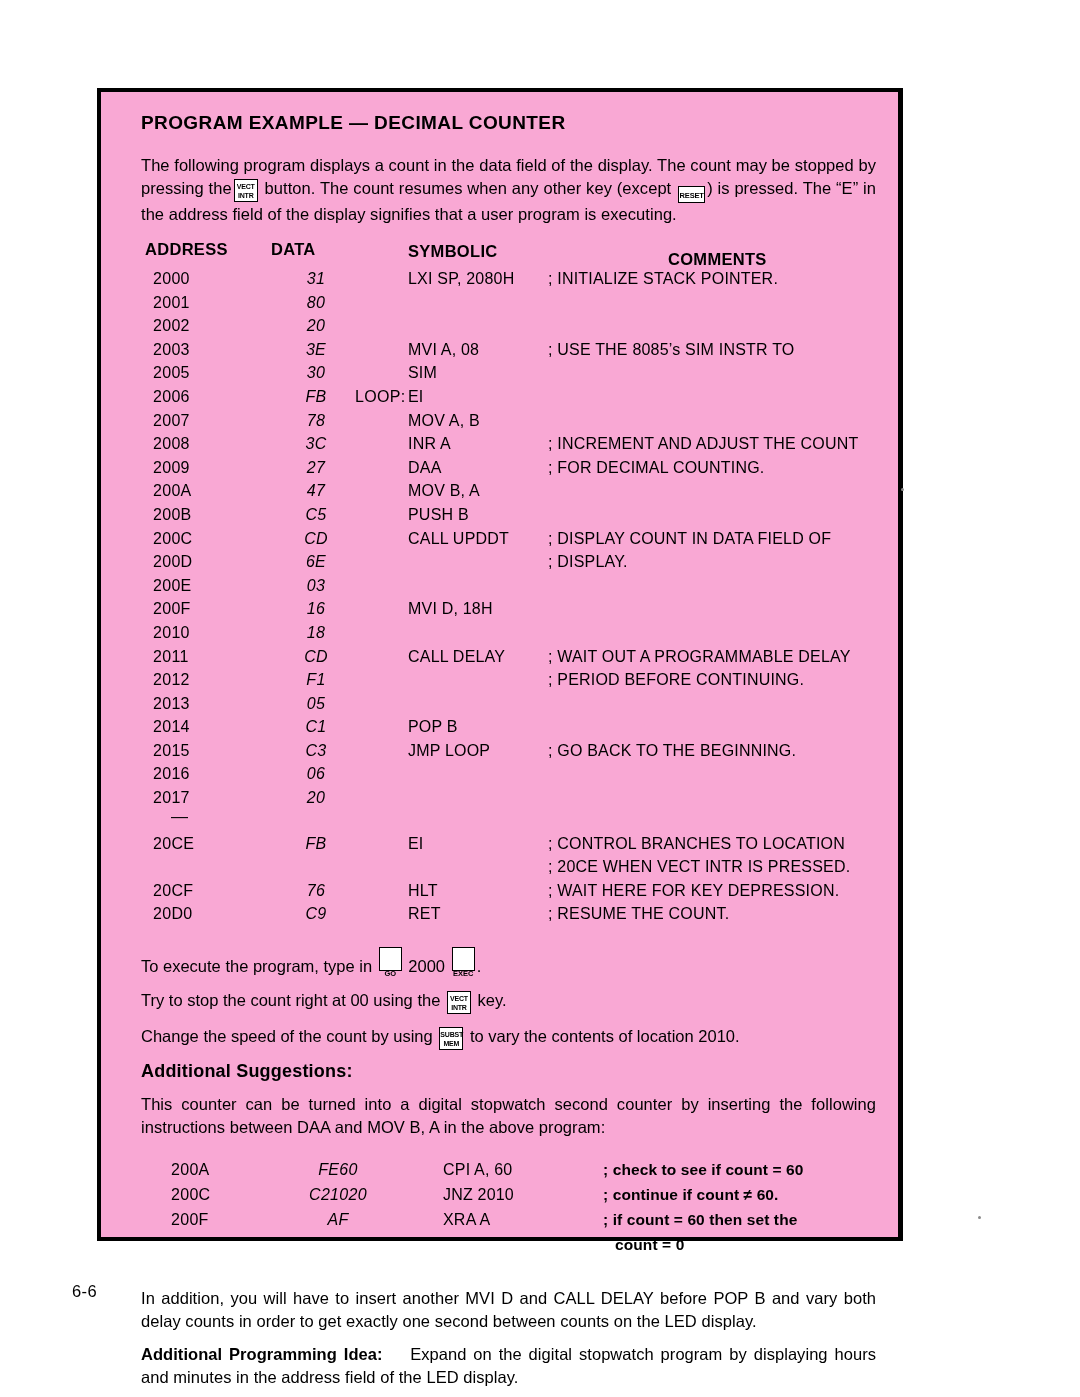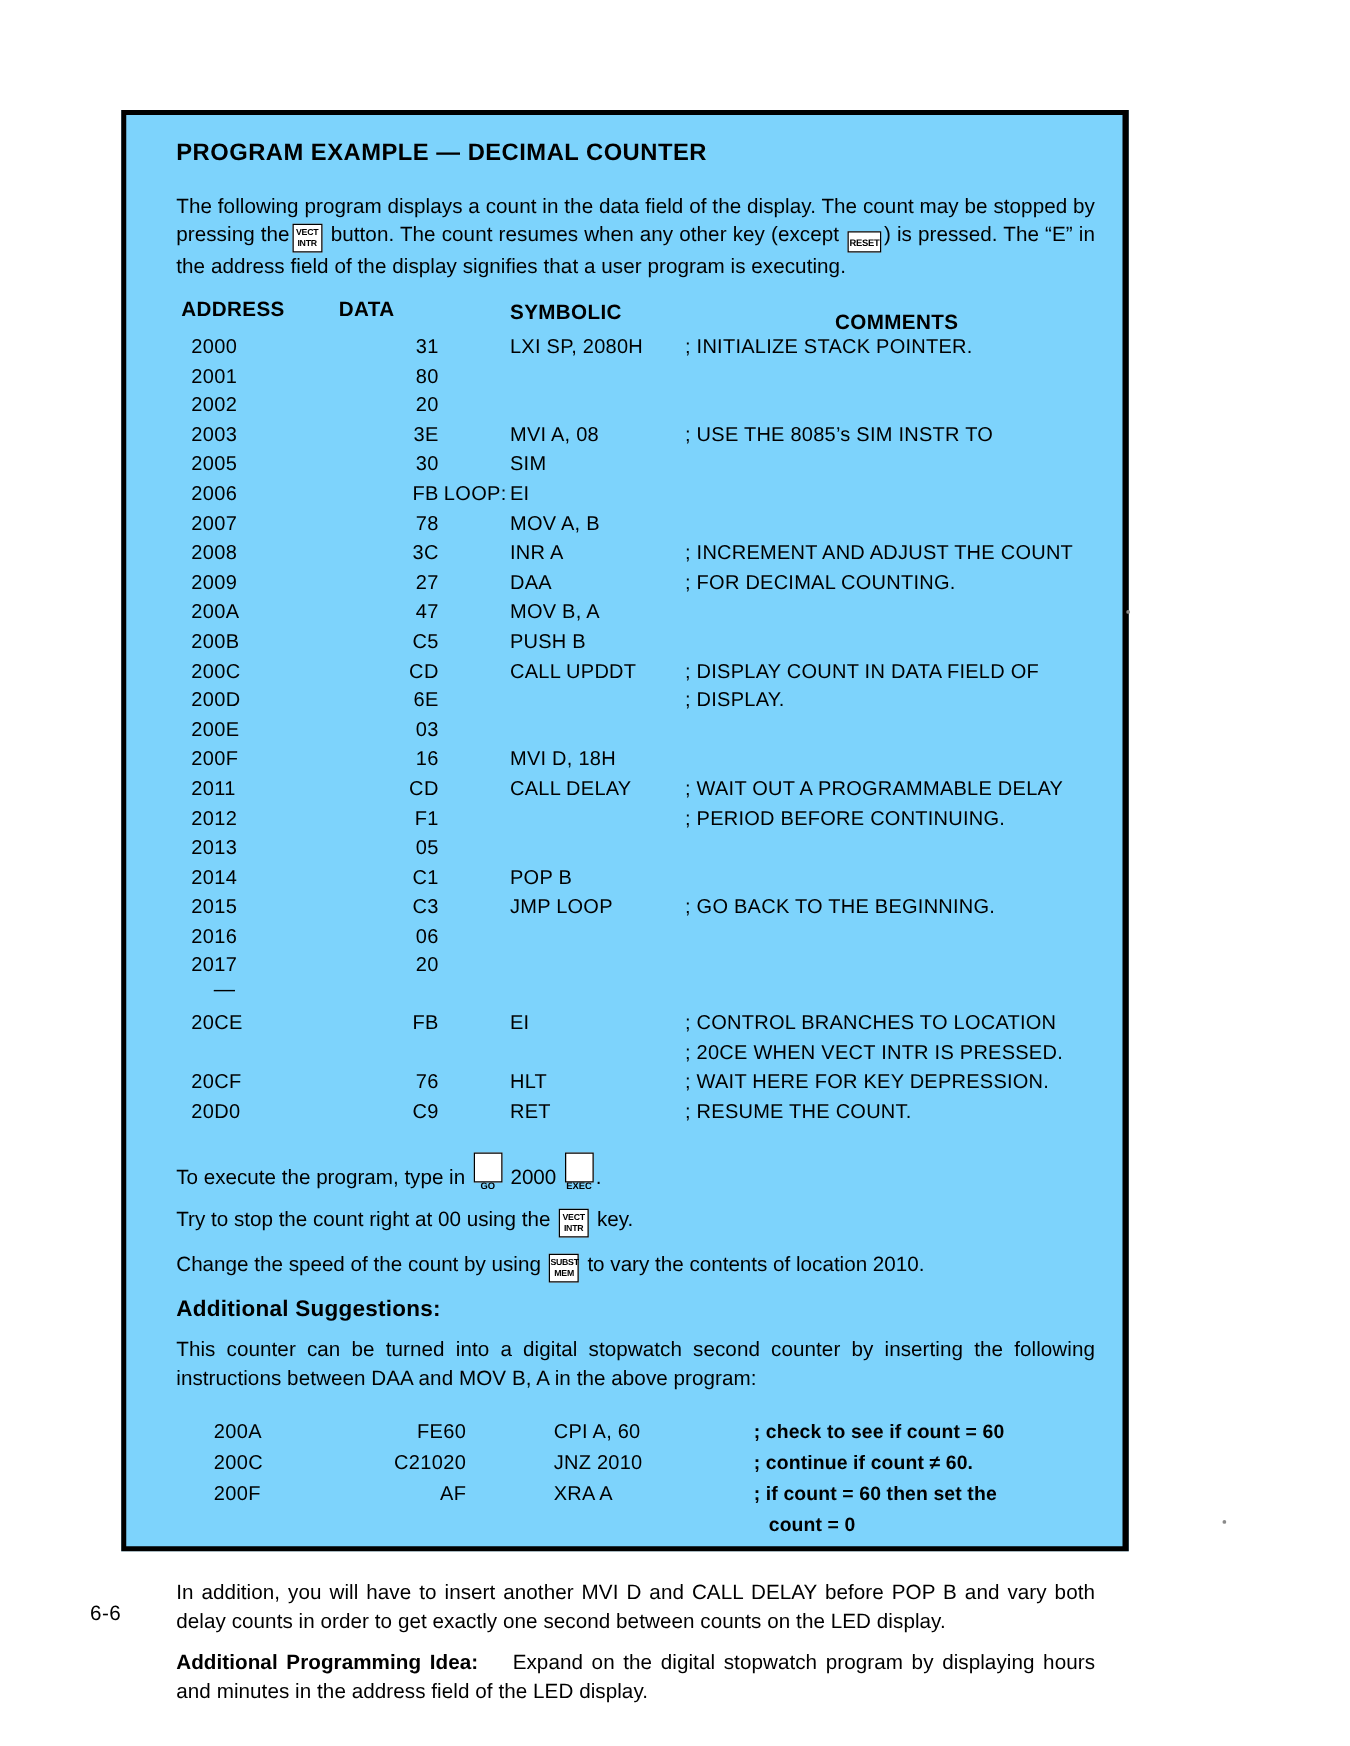--- a/index.html
+++ b/index.html
@@ -26,21 +26,21 @@
 
   #content-frame {
     position: absolute;
     left: 97px;
     top: 88px;
     width: 806px;
     height: 1153px;
     border: 4px solid #000000;
     border-right-width: 5px;
     box-sizing: border-box;
-    background: #7dd3fc;
+    background: #f9a8d4;
   }
 
   #frame-inner {
     position: absolute;
     left: 0; top: 0; right: 0; bottom: 0;
     padding: 16px 22px 10px 22px;
     box-sizing: border-box;
   }
 
   
@@ -120,22 +120,23 @@
     position: relative;
     height: 23.6px;
   }
   .row .c-addr {
     position: absolute; left: 30px; top: 0;
     width: 70px; text-align: left;
     letter-spacing: 0.3px;
   }
   .row .c-data {
     position: absolute; left: 158px; top: 0;
-    width: 70px; text-align: right;
+    width: 70px; text-align: center;
     letter-spacing: 0.3px;
+    font-style: italic;
   }
   .row .c-label {
     position: absolute; left: 232px; top: 0;
     text-align: left;
     letter-spacing: 0.3px;
   }
   .row .c-sym {
     position: absolute; left: 285px; top: 0;
     text-align: left;
     letter-spacing: 0.2px;
@@ -324,20 +325,27 @@
             <span class="c-com"></span>
           </div>
         <div class="row">
             <span class="c-addr">200F</span>
             <span class="c-data">16</span>
             <span class="c-label"></span>
             <span class="c-sym">MVI D, 18H</span>
             <span class="c-com"></span>
           </div>
         <div class="row">
+            <span class="c-addr">2010</span>
+            <span class="c-data">18</span>
+            <span class="c-label"></span>
+            <span class="c-sym"></span>
+            <span class="c-com"></span>
+          </div>
+        <div class="row">
             <span class="c-addr">2011</span>
             <span class="c-data">CD</span>
             <span class="c-label"></span>
             <span class="c-sym">CALL DELAY</span>
             <span class="c-com">; WAIT OUT A PROGRAMMABLE DELAY</span>
           </div>
         <div class="row">
             <span class="c-addr">2012</span>
             <span class="c-data">F1</span>
             <span class="c-label"></span>

